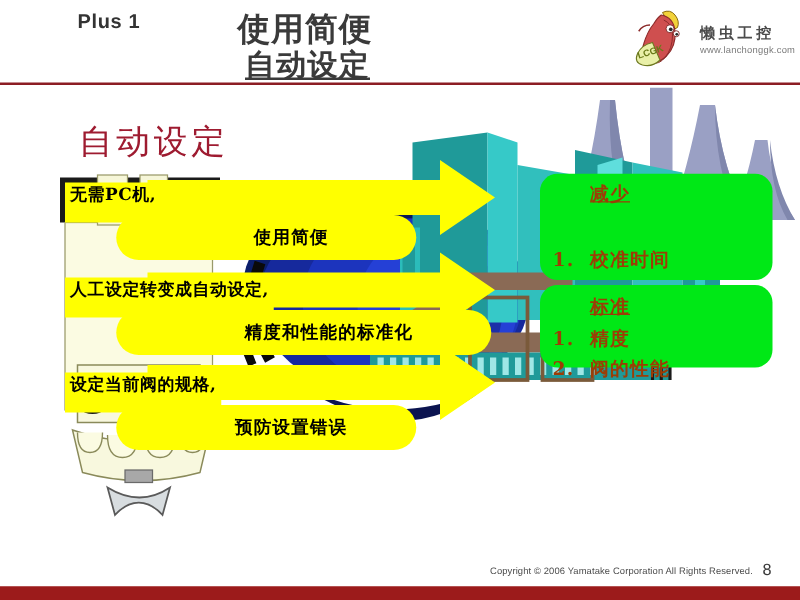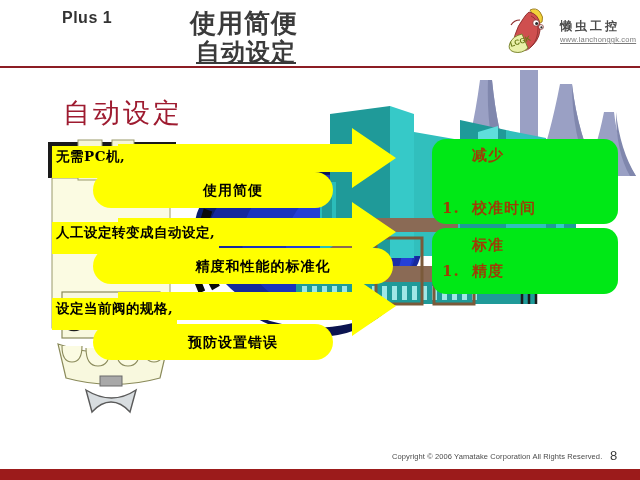--- a/index.html
+++ b/index.html
@@ -68,21 +68,20 @@
     font-weight: bold;
     color: #4b4b4b;
     letter-spacing: 3px;
   }
   #logo-text-url {
     position: absolute;
     left: 60px; top: 29px;
     font-size: 7.5px;
     color: #7a7a7a;
     letter-spacing: 0.2px;
-    text-decoration: underline;
   }
 
   
   #slide-title {
     position: absolute;
     left: 63px; top: 95px;
     font-size: 27px;
     color: #9e1b30;
     font-family: "DejaVu Serif", "Liberation Serif", serif;
     letter-spacing: 3px;
@@ -132,20 +131,21 @@
     border-radius: 14px;
     font-family: "DejaVu Serif", "Liberation Serif", serif;
     color: #8c3b0c;
     font-weight: bold;
   }
   .greenbox .gb-head {
     position: absolute;
     font-size: 15px;
     letter-spacing: 1px;
     color: #9c3d06;
+    text-decoration: underline;
   }
   .greenbox .gb-row {
     position: absolute;
     font-size: 15px;
     letter-spacing: 1px;
     color: #9c3d06;
     white-space: nowrap;
   }
   .gb-num {
     display: inline-block;
@@ -313,17 +313,20 @@
   <div class="gb-row" style="left:10px; top:32px;margin-top:28px;">
     <span class="gb-num">1.</span><span>校准时间</span>
   </div>
 </div>
 
 <div class="greenbox" style="left:432px; top:228px; width:186px; height:66px;">
   <div class="gb-head" style="left:40px; top:8px;">标准</div>
   <div class="gb-row" style="left:10px; top:34px;">
     <span class="gb-num">1.</span><span>精度</span>
   </div>
+  <div class="gb-row" style="left:10px; top:58px;">
+    <span class="gb-num">2.</span><span>阀的性能</span>
+  </div>
 </div>
 
 <div id="footer-copy">Copyright © 2006 Yamatake Corporation All Rights Reserved.</div>
 <div id="footer-page">8</div>
 <div id="footer-bar"></div>
 
 </body></html>

